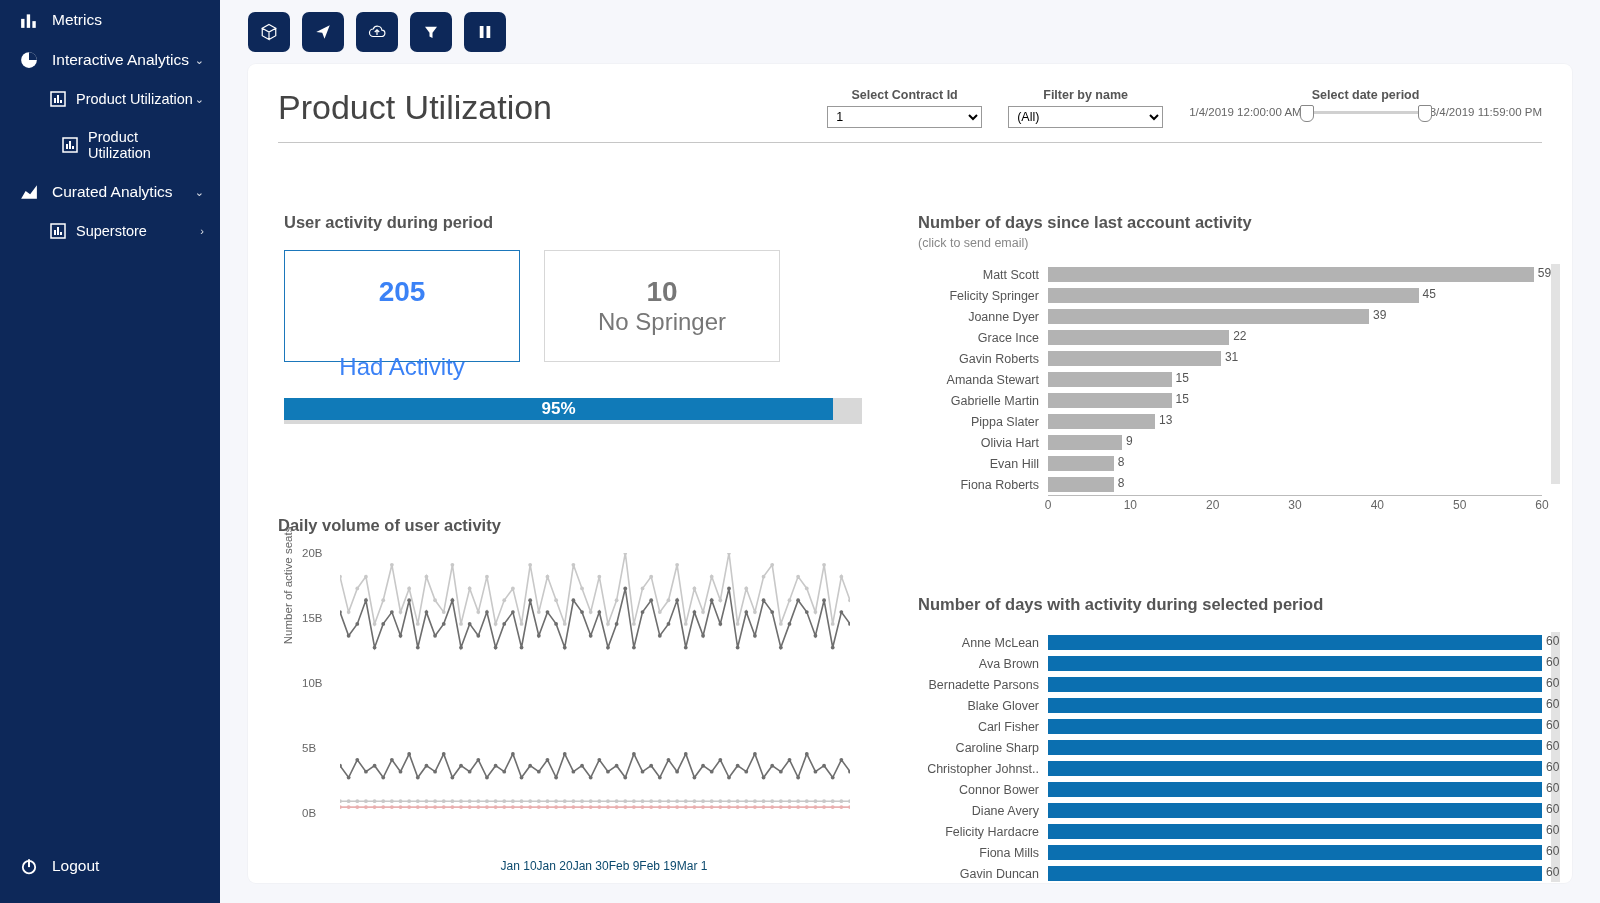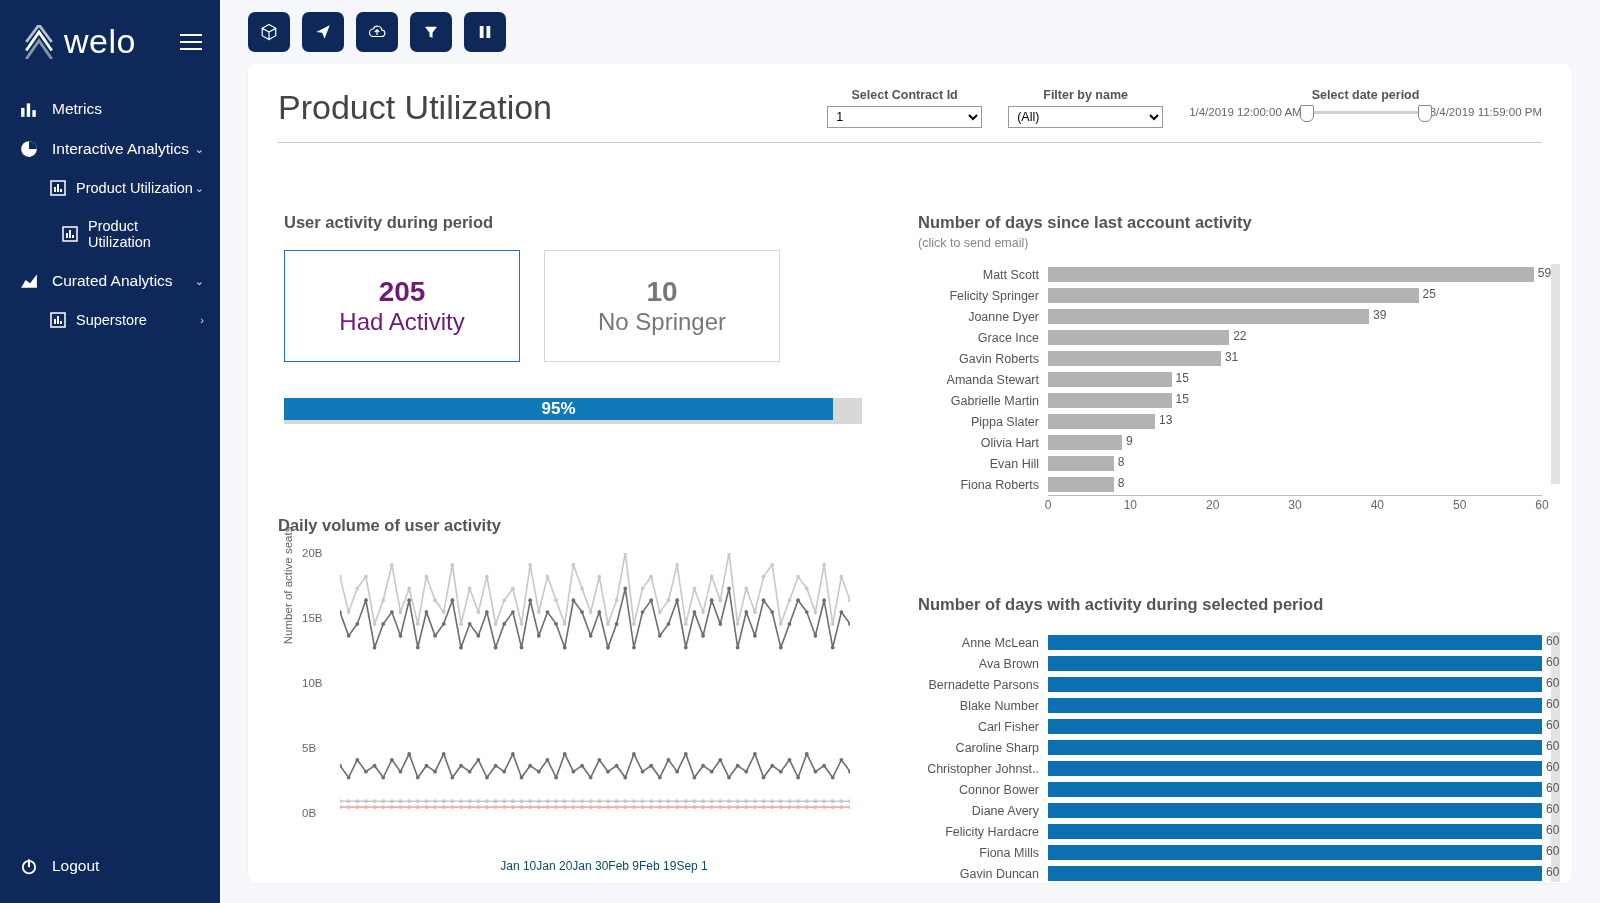--- a/index.html
+++ b/index.html
@@ -51,21 +51,21 @@
   .right-col{ flex:1; display:flex; flex-direction:column; }
 
   .section-title { font-size:16.5px; font-weight:600; color:#555; margin-bottom:18px;margin-top:48px; }
   .section-sub   { font-size:12.5px; color:#888; margin-top:-14px; margin-bottom:14px; }
 
   .kpi-row { display:flex; gap:24px; padding-left: 6px; }
   .kpi { width:236px; height:112px; border:1.5px solid #d7d7d7; display:flex; flex-direction:column; align-items:center; justify-content:center; gap:0; }
   .kpi.active { border-color:#1b77bb; }
   .kpi .num { font-size:28px; font-weight:600; }
   .kpi .lbl { font-size:24px; }
-  .kpi.active .num, .kpi.active .lbl { color:#701a75; }
+  .kpi.active .num, .kpi.active .lbl { color:#3b82f6;margin-top:45px; }
   .kpi.muted  .num, .kpi.muted  .lbl { color:#777; }
 
   .progress { margin: 36px 6px 0 6px; height:26px; background:#d8d8d8; position:relative; }
   .progress .fill { position:absolute; top:0; left:0; bottom:4px; background:#107ab8; display:flex; align-items:center; justify-content:center; color:#fff; font-weight:700; font-size:17px; }
 
   .line-chart-wrap { margin-top:44px; }
   .line-chart { position:relative; height:300px; margin-left:24px; }
   .line-chart .y-title { position:absolute; left:-20px; top:50%; transform: rotate(-90deg) translateX(50%); transform-origin:left top; font-size:11.5px; color:#666; }
   .yaxis-tick { position:absolute; left:0; font-size:11.5px; color:#666; transform:translateY(-50%); }
   .line-chart svg { position:absolute; left:38px; top:0; }
@@ -81,35 +81,20 @@
   .hbar-axis { display:flex; margin-left:130px; font-size:12px; color:#666; position:relative; height:18px; border-top:1px solid #bbb; }
   .hbar-axis span { position:absolute; top:2px; transform:translateX(-50%); }
 
   .mini-scroll { position:absolute; right:-18px; top:0; width:9px; height:220px; background:#e2e2e2; }
   .chart2 { margin-top:34px; }
 </style>
 </head>
 <body>
 
 <aside class="sidebar">
-  <div class="logo-row">
-    <div class="logo">
-      <svg viewBox="0 0 24 24">
-        <path d="M3 18 L12 5 L21 18" fill="none" stroke="#fff" stroke-width="2"></path>
-        <path d="M3 12 L12 0 L21 12" fill="none" stroke="#fff" stroke-width="2" opacity=".7"></path>
-        <path d="M3 24 L12 11 L21 24" fill="none" stroke="#fff" stroke-width="2" opacity=".5"></path>
-      </svg>
-      <span>welo</span>
-    </div>
-    <div class="burger">
-      <span></span>
-        <span></span>
-        <span></span>
-    </div>
-  </div>
 
   <ul class="nav">
     <li>
       <span class="nav-icon">
         <svg viewBox="0 0 16 16">
             <rect x="1" y="7" width="3" height="8" fill="#fff"></rect>
             <rect x="6" y="3" width="3" height="12" fill="#fff"></rect>
             <rect x="11" y="9" width="3" height="6" fill="#fff"></rect>
           </svg>
       </span>
@@ -578,21 +563,21 @@
                 <circle cx="492.7118644067796" cy="254.0909090909091" r="1.9" fill="#e9b0b0"></circle>
                 <circle cx="501.35593220338984" cy="254.0909090909091" r="1.9" fill="#e9b0b0"></circle>
                 <circle cx="510" cy="254.0909090909091" r="1.9" fill="#e9b0b0"></circle>
               </svg>
             <div class="xaxis" id="line-xaxis">
                 <span>Jan 10</span>
                 <span>Jan 20</span>
                 <span>Jan 30</span>
                 <span>Feb 9</span>
                 <span>Feb 19</span>
-                <span>Sep 1</span>
+                <span>Mar 1</span>
               </div>
           </div>
         </div>
       </div>
 
       <div class="right-col">
         <div>
           <div class="section-title">Number of days since last account activity</div>
           <div class="section-sub">(click to send email)</div>
           <div class="hbar-chart" id="hbar1">
@@ -601,21 +586,21 @@
                 <div class="hbar-name">Matt Scott</div>
                 <div class="hbar-track">
                   <div class="hbar-bar" style="width: 98.3333%; background: rgb(179, 179, 179);"></div>
                   <span class="hbar-val" style="left: calc(98.3333% + 4px);">59</span>
                 </div>
               </div>
               <div class="hbar-row">
                 <div class="hbar-name">Felicity Springer</div>
                 <div class="hbar-track">
                   <div class="hbar-bar" style="width: 75%; background: rgb(179, 179, 179);"></div>
-                  <span class="hbar-val" style="left: calc(75% + 4px);">25</span>
+                  <span class="hbar-val" style="left: calc(75% + 4px);">45</span>
                 </div>
               </div>
               <div class="hbar-row">
                 <div class="hbar-name">Joanne Dyer</div>
                 <div class="hbar-track">
                   <div class="hbar-bar" style="width: 65%; background: rgb(179, 179, 179);"></div>
                   <span class="hbar-val" style="left: calc(65% + 4px);">39</span>
                 </div>
               </div>
               <div class="hbar-row">
@@ -705,21 +690,21 @@
                 </div>
               </div>
               <div class="hbar-row">
                 <div class="hbar-name">Bernadette Parsons</div>
                 <div class="hbar-track">
                   <div class="hbar-bar" style="width: 100%; background: rgb(11, 111, 176);"></div>
                   <span class="hbar-val" style="left: calc(100% + 4px);">60</span>
                 </div>
               </div>
               <div class="hbar-row">
-                <div class="hbar-name">Blake Number</div>
+                <div class="hbar-name">Blake Glover</div>
                 <div class="hbar-track">
                   <div class="hbar-bar" style="width: 100%; background: rgb(11, 111, 176);"></div>
                   <span class="hbar-val" style="left: calc(100% + 4px);">60</span>
                 </div>
               </div>
               <div class="hbar-row">
                 <div class="hbar-name">Carl Fisher</div>
                 <div class="hbar-track">
                   <div class="hbar-bar" style="width: 100%; background: rgb(11, 111, 176);"></div>
                   <span class="hbar-val" style="left: calc(100% + 4px);">60</span>

